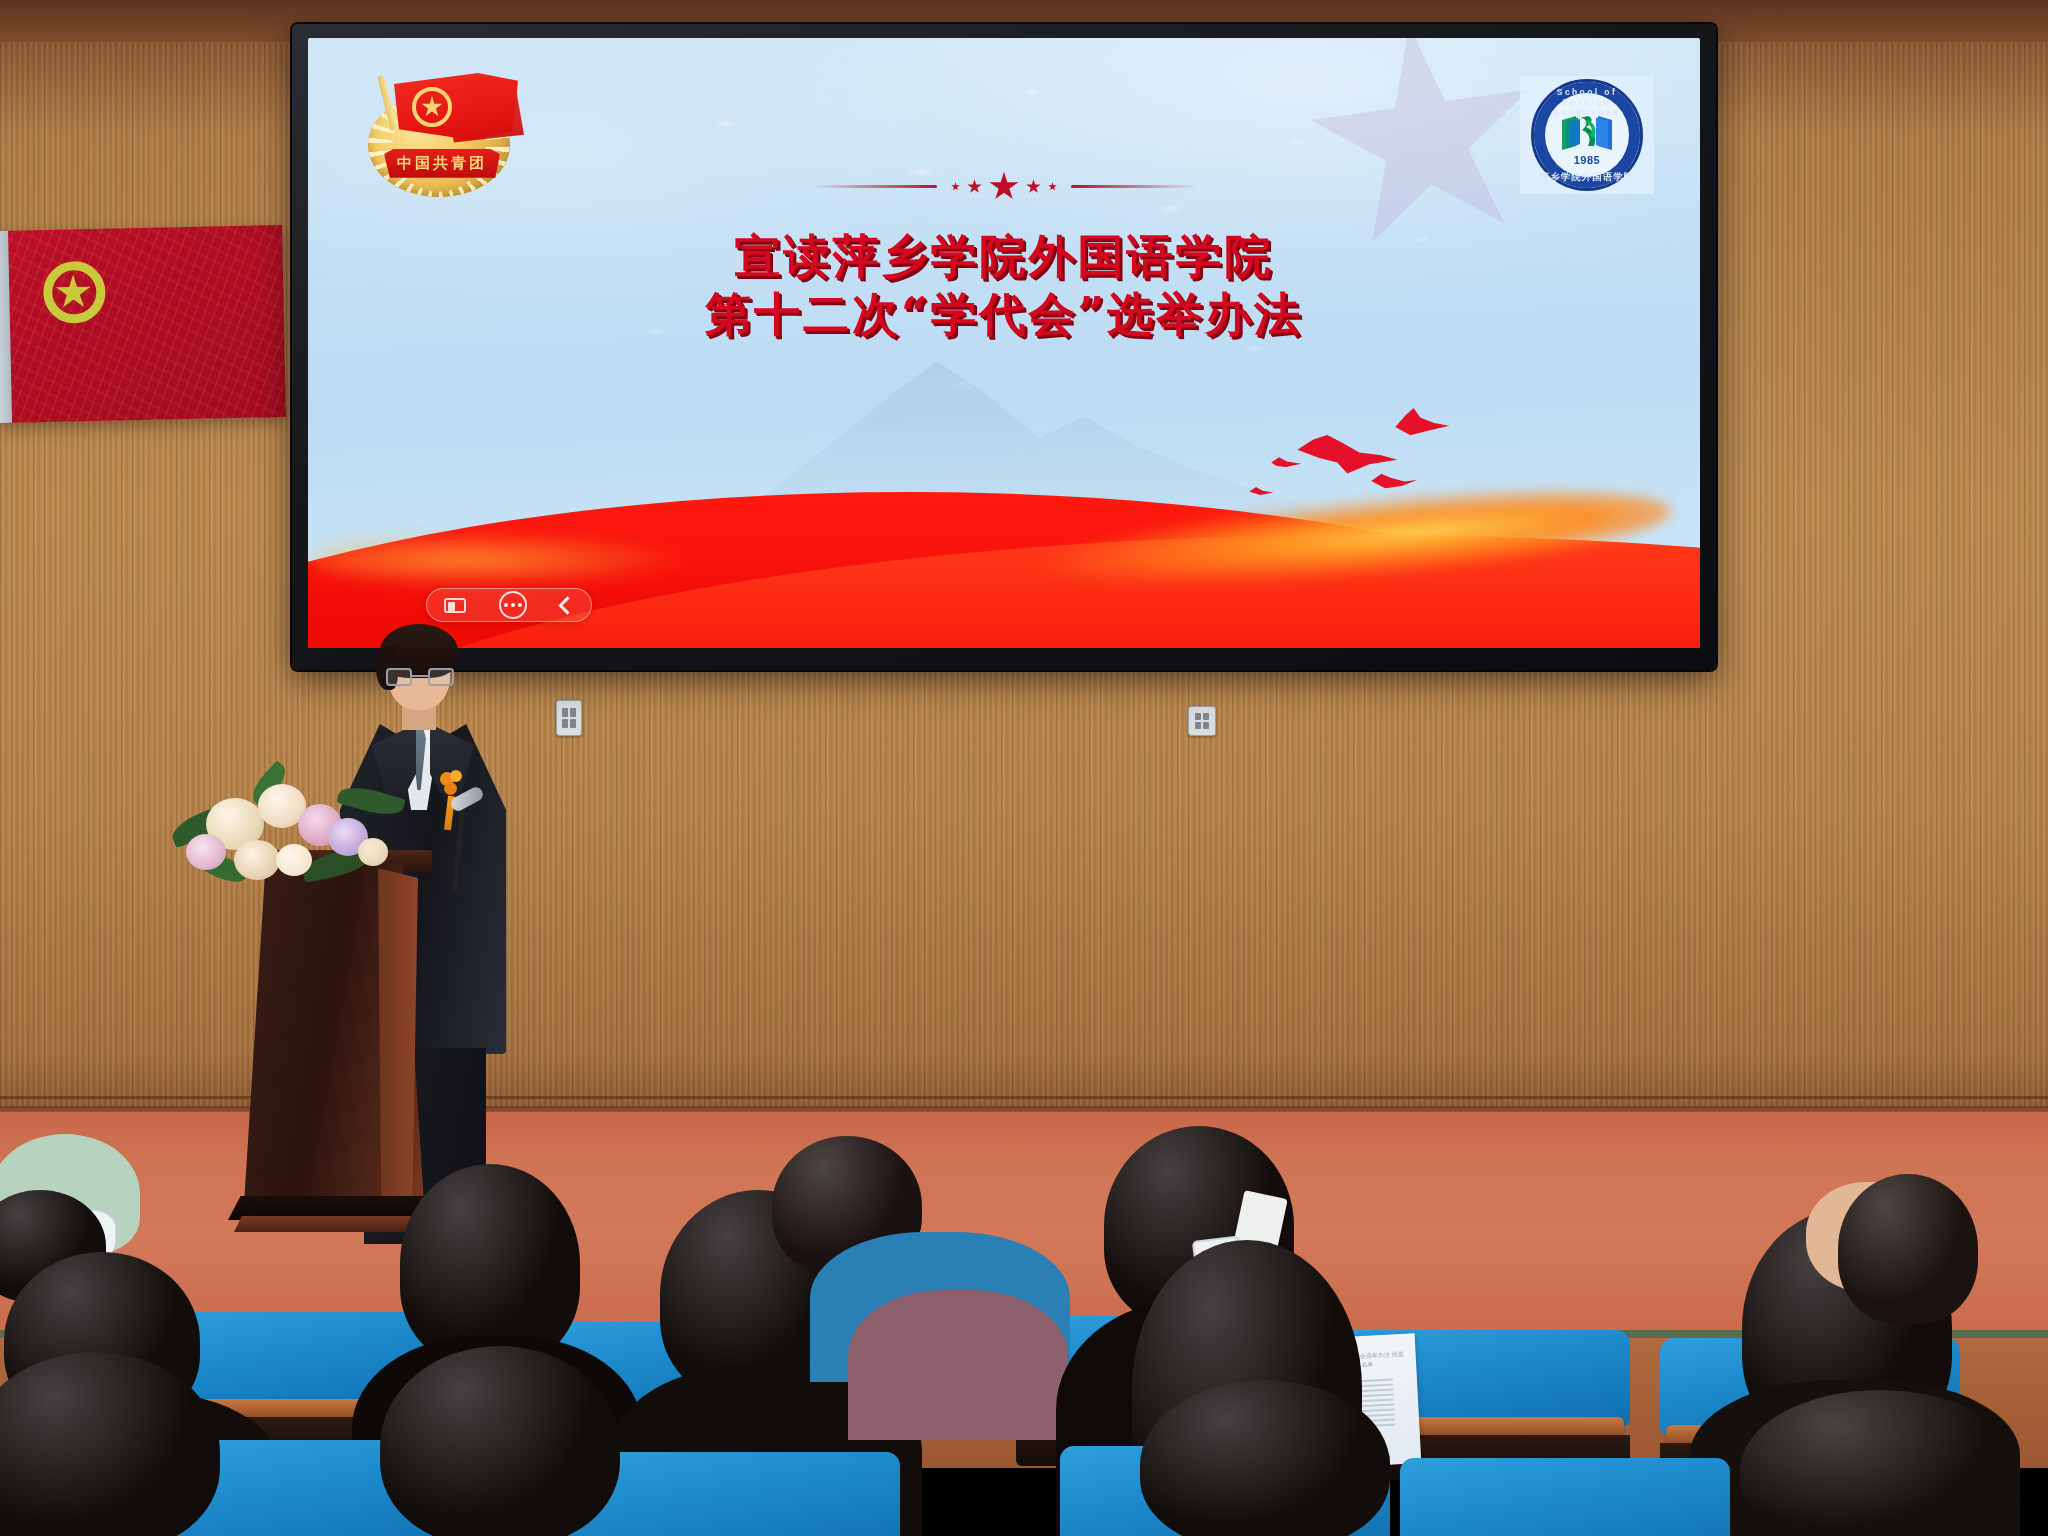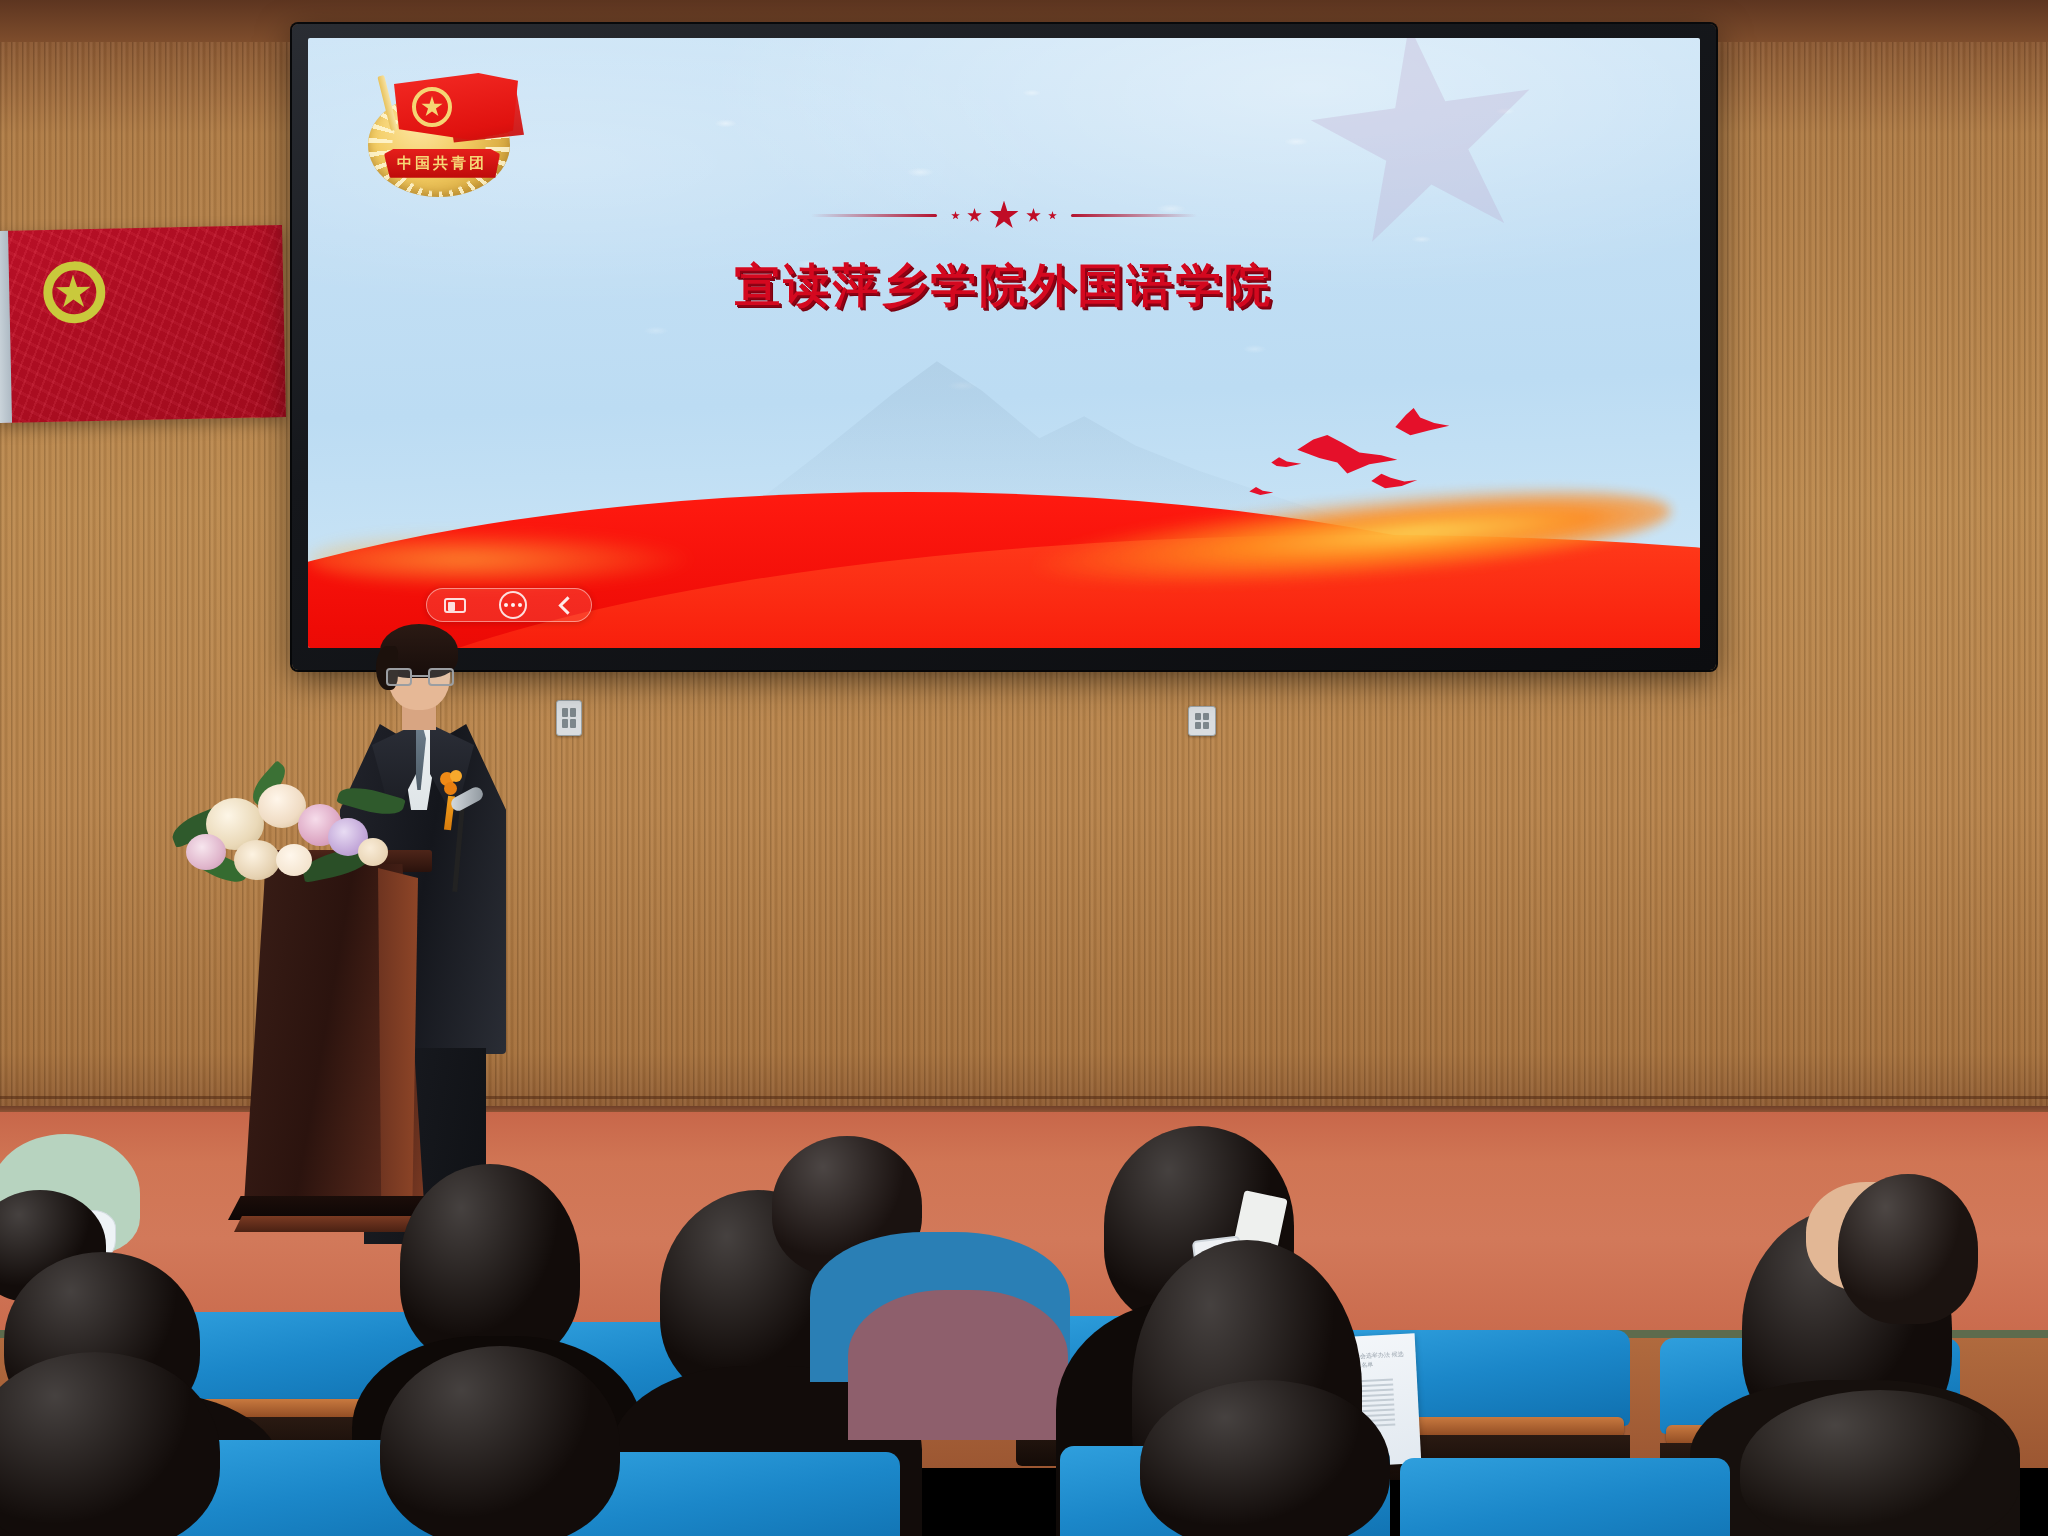--- a/index.html
+++ b/index.html
@@ -533,34 +533,51 @@
         <div class="cyl-wheat"></div>
         <div class="cyl-pole"></div>
         <div class="cyl-flag2"></div>
         <div class="cyl-flag"></div>
         <div class="cyl-starcircle"></div>
         <div class="cyl-band">
           <span>中国共青团</span>
         </div>
       </div>
 
+      <div class="sfl-logo">
+        <div class="sfl-ring">
+          <div class="sfl-top">School of Foreign Languages</div>
+          <svg class="sfl-book" viewBox="0 0 58 40">
+            <path d="M4 8 L18 4 L18 34 L4 38 Z" fill="#17a05a"></path>
+            <path d="M8 9 L20 5.5 L20 33 L8 36.5 Z" fill="#0f8d7e"></path>
+            <path d="M12 10 L22 7 L22 32 L12 35 Z" fill="#0b7cc4"></path>
+            <path d="M54 8 L40 4 L40 34 L54 38 Z" fill="#1e6fd9"></path>
+            <path d="M50 9 L38 5.5 L38 33 L50 36.5 Z" fill="#2a86e6"></path>
+            <path d="M22 6 C30 6, 30 14, 24 18 C30 20, 34 26, 30 34 L36 34 C40 24, 34 17, 28 15 C34 12, 36 6, 30 4 Z" fill="#0a8f4f"></path>
+            <path d="M27 11 C33 12, 36 18, 32 24 L36 26 C40 18, 36 10, 29 8 Z" fill="#16b36a"></path>
+          </svg>
+          <div class="sfl-year">1985</div>
+          <div class="sfl-bottom">萍乡学院外国语学院</div>
+        </div>
+      </div>
 
       <div class="slide-title">
         <div class="divider">
           <span class="line"></span>
           <span class="stars">
             <i class="s-xs"></i>
               <i class="s-sm"></i>
               <i class="s-lg"></i>
               <i class="s-sm"></i>
               <i class="s-xs"></i>
           </span>
           <span class="line r"></span>
         </div>
         <div class="tline">宣读萍乡学院外国语学院</div>
+        <div class="tline">第十二次“学代会”选举办法</div>
       </div>
 
       <div class="doves">
         <span class="dove d-big"></span>
         <span class="dove d-m1"></span>
         <span class="dove d-m2"></span>
         <span class="dove d-s1"></span>
         <span class="dove d-s2"></span>
       </div>
 

